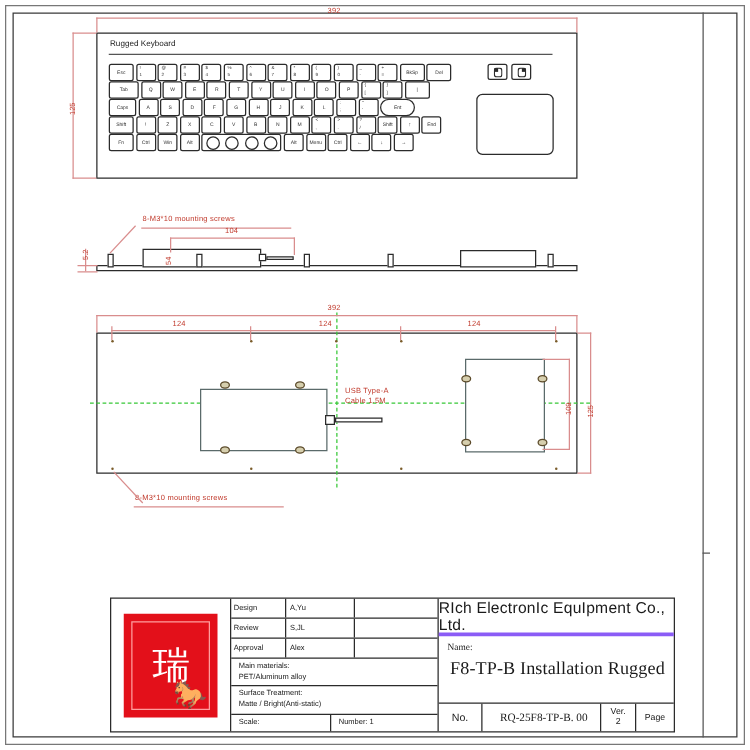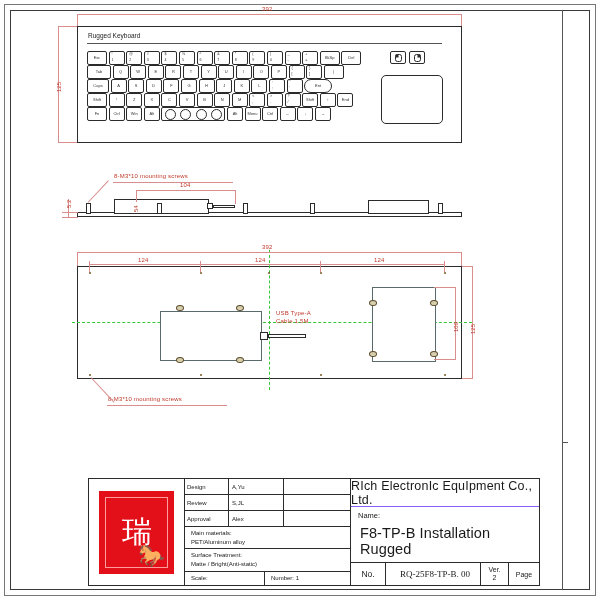--- a/index.html
+++ b/index.html
@@ -74,23 +74,23 @@
         padding-left:2px;font-size:6px;box-sizing:border-box;}
   .tbc2{width:55px;border-right:1px solid #2b2b2b;height:100%;display:flex;align-items:center;
         padding-left:3px;font-size:6px;box-sizing:border-box;}
   .tbc3{flex:1;height:100%;}
   .tbBlockRow{border-bottom:1px solid #2b2b2b;padding:2px 0 2px 6px;font-size:6px;line-height:1.45;}
   .tbScaleRow{display:flex;flex:1;align-items:center;}
   .tbScale{width:80px;border-right:1px solid #2b2b2b;height:100%;display:flex;align-items:center;
            padding-left:6px;font-size:6px;box-sizing:border-box;}
   .tbNumber{flex:1;display:flex;align-items:center;padding-left:6px;font-size:6px;}
   #tbRight{flex:1;display:flex;flex-direction:column;}
-  #tbCompany{height:27px;border-bottom:1px solid #8b5cf6;display:flex;align-items:center;
+  #tbCompany{height:27px;border-bottom:3px solid #8b5cf6;display:flex;align-items:center;
              justify-content:center;font-size:12.5px;letter-spacing:.2px;}
-  #tbNameCell{flex:1;border-bottom:1px solid #2b2b2b;position:relative;}
+  #tbNameCell{flex:1;border-bottom:1px solid #2b2b2b;position:relative;font-family:Liberation Serif, serif;}
   #tbNameLabel{position:absolute;left:7px;top:4px;font-size:7.5px;}
   #tbNameValue{position:absolute;left:9px;top:18px;font-size:14.5px;letter-spacing:.1px;}
   #tbNoRow{height:22px;display:flex;}
   .tbNoLbl{width:34px;border-right:1px solid #2b2b2b;display:flex;align-items:center;
            justify-content:center;font-size:8.5px;}
   .tbNoVal{flex:1;border-right:1px solid #2b2b2b;display:flex;align-items:center;
            padding-left:14px;font-size:9px;font-family:"Liberation Serif",serif;}
   .tbVerCell{width:27px;border-right:1px solid #2b2b2b;display:flex;flex-direction:column;
              align-items:center;justify-content:center;font-size:7px;line-height:1.1;}
   .tbPageCell{width:30px;display:flex;align-items:center;justify-content:center;font-size:7px;}

